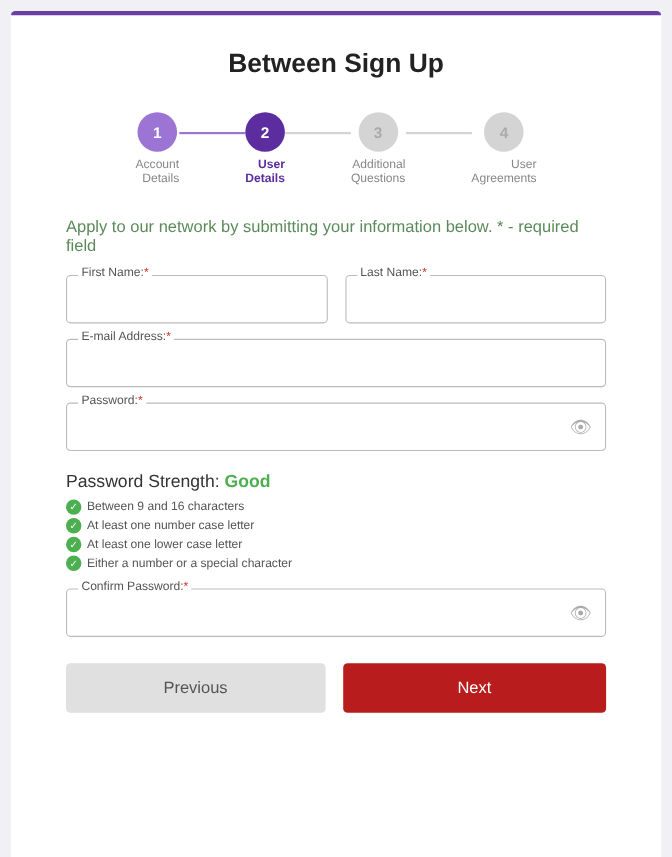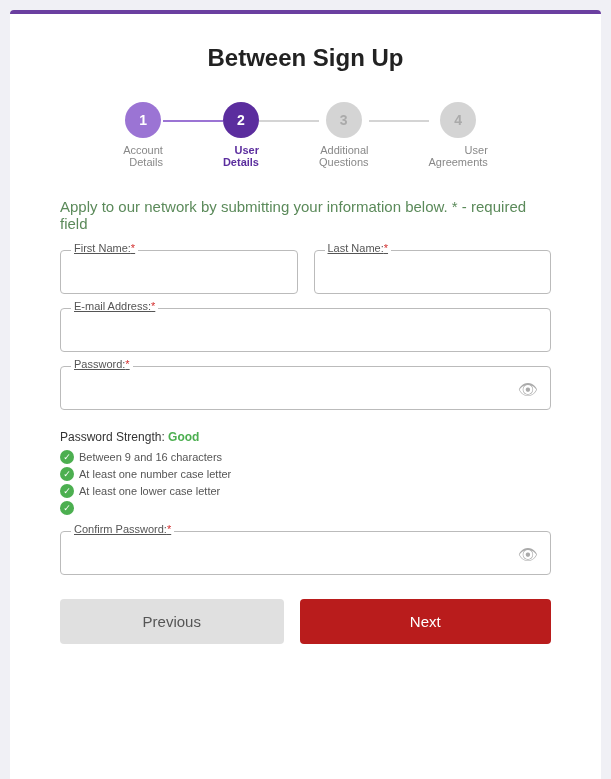--- a/index.html
+++ b/index.html
@@ -109,21 +109,20 @@
       flex: none;
     }
     .form-label {
       position: absolute;
       top: -9px;
       left: 10px;
       background: #fff;
       font-size: 11px;
       color: #555;
       padding: 0 3px;
-      text-decoration: underline;
     }
     .form-label .required {
       color: #d32f2f;
     }
     .form-input {
       width: 100%;
       border: none;
       outline: none;
       font-size: 14px;
       background: transparent;
@@ -142,21 +141,21 @@
       height: 24px;
     }
     .eye-icon {
       color: #aaa;
       cursor: pointer;
       font-size: 16px;
       user-select: none;
     }
     
     .pwd-strength {
-      font-size: 12px;
+      font-size: 16px;
       color: #333;
       margin-bottom: 6px;
       margin-top: 20px;
     }
     .pwd-strength span {
       color: #4caf50;
       font-weight: bold;
     }
     .pwd-requirements {
       list-style: none;
@@ -183,21 +182,21 @@
       flex-shrink: 0;
     }
     
     .button-row {
       display: flex;
       gap: 16px;
       margin-top: 24px;
     }
     .btn-previous {
       flex: 1;
-      padding: 0;
+      padding: 12px;
       background: #e0e0e0;
       border: none;
       border-radius: 4px;
       font-size: 15px;
       color: #555;
       cursor: pointer;
       font-weight: 500;
     }
     .btn-next {
       flex: 1;
@@ -305,20 +304,21 @@
       <li>
         <span class="check-icon">✓</span>
         <span>At least one number case letter</span>
       </li>
       <li>
         <span class="check-icon">✓</span>
         <span>At least one lower case letter</span>
       </li>
       <li>
         <span class="check-icon">✓</span>
+        <span>Either a number or a special character</span>
       </li>
     </ul>
   </div>
 
   <div class="single-row">
     <div class="form-group full">
       <span class="form-label">
         Confirm Password:<span class="required">*</span>
       </span>
       <div class="input-with-icon">

